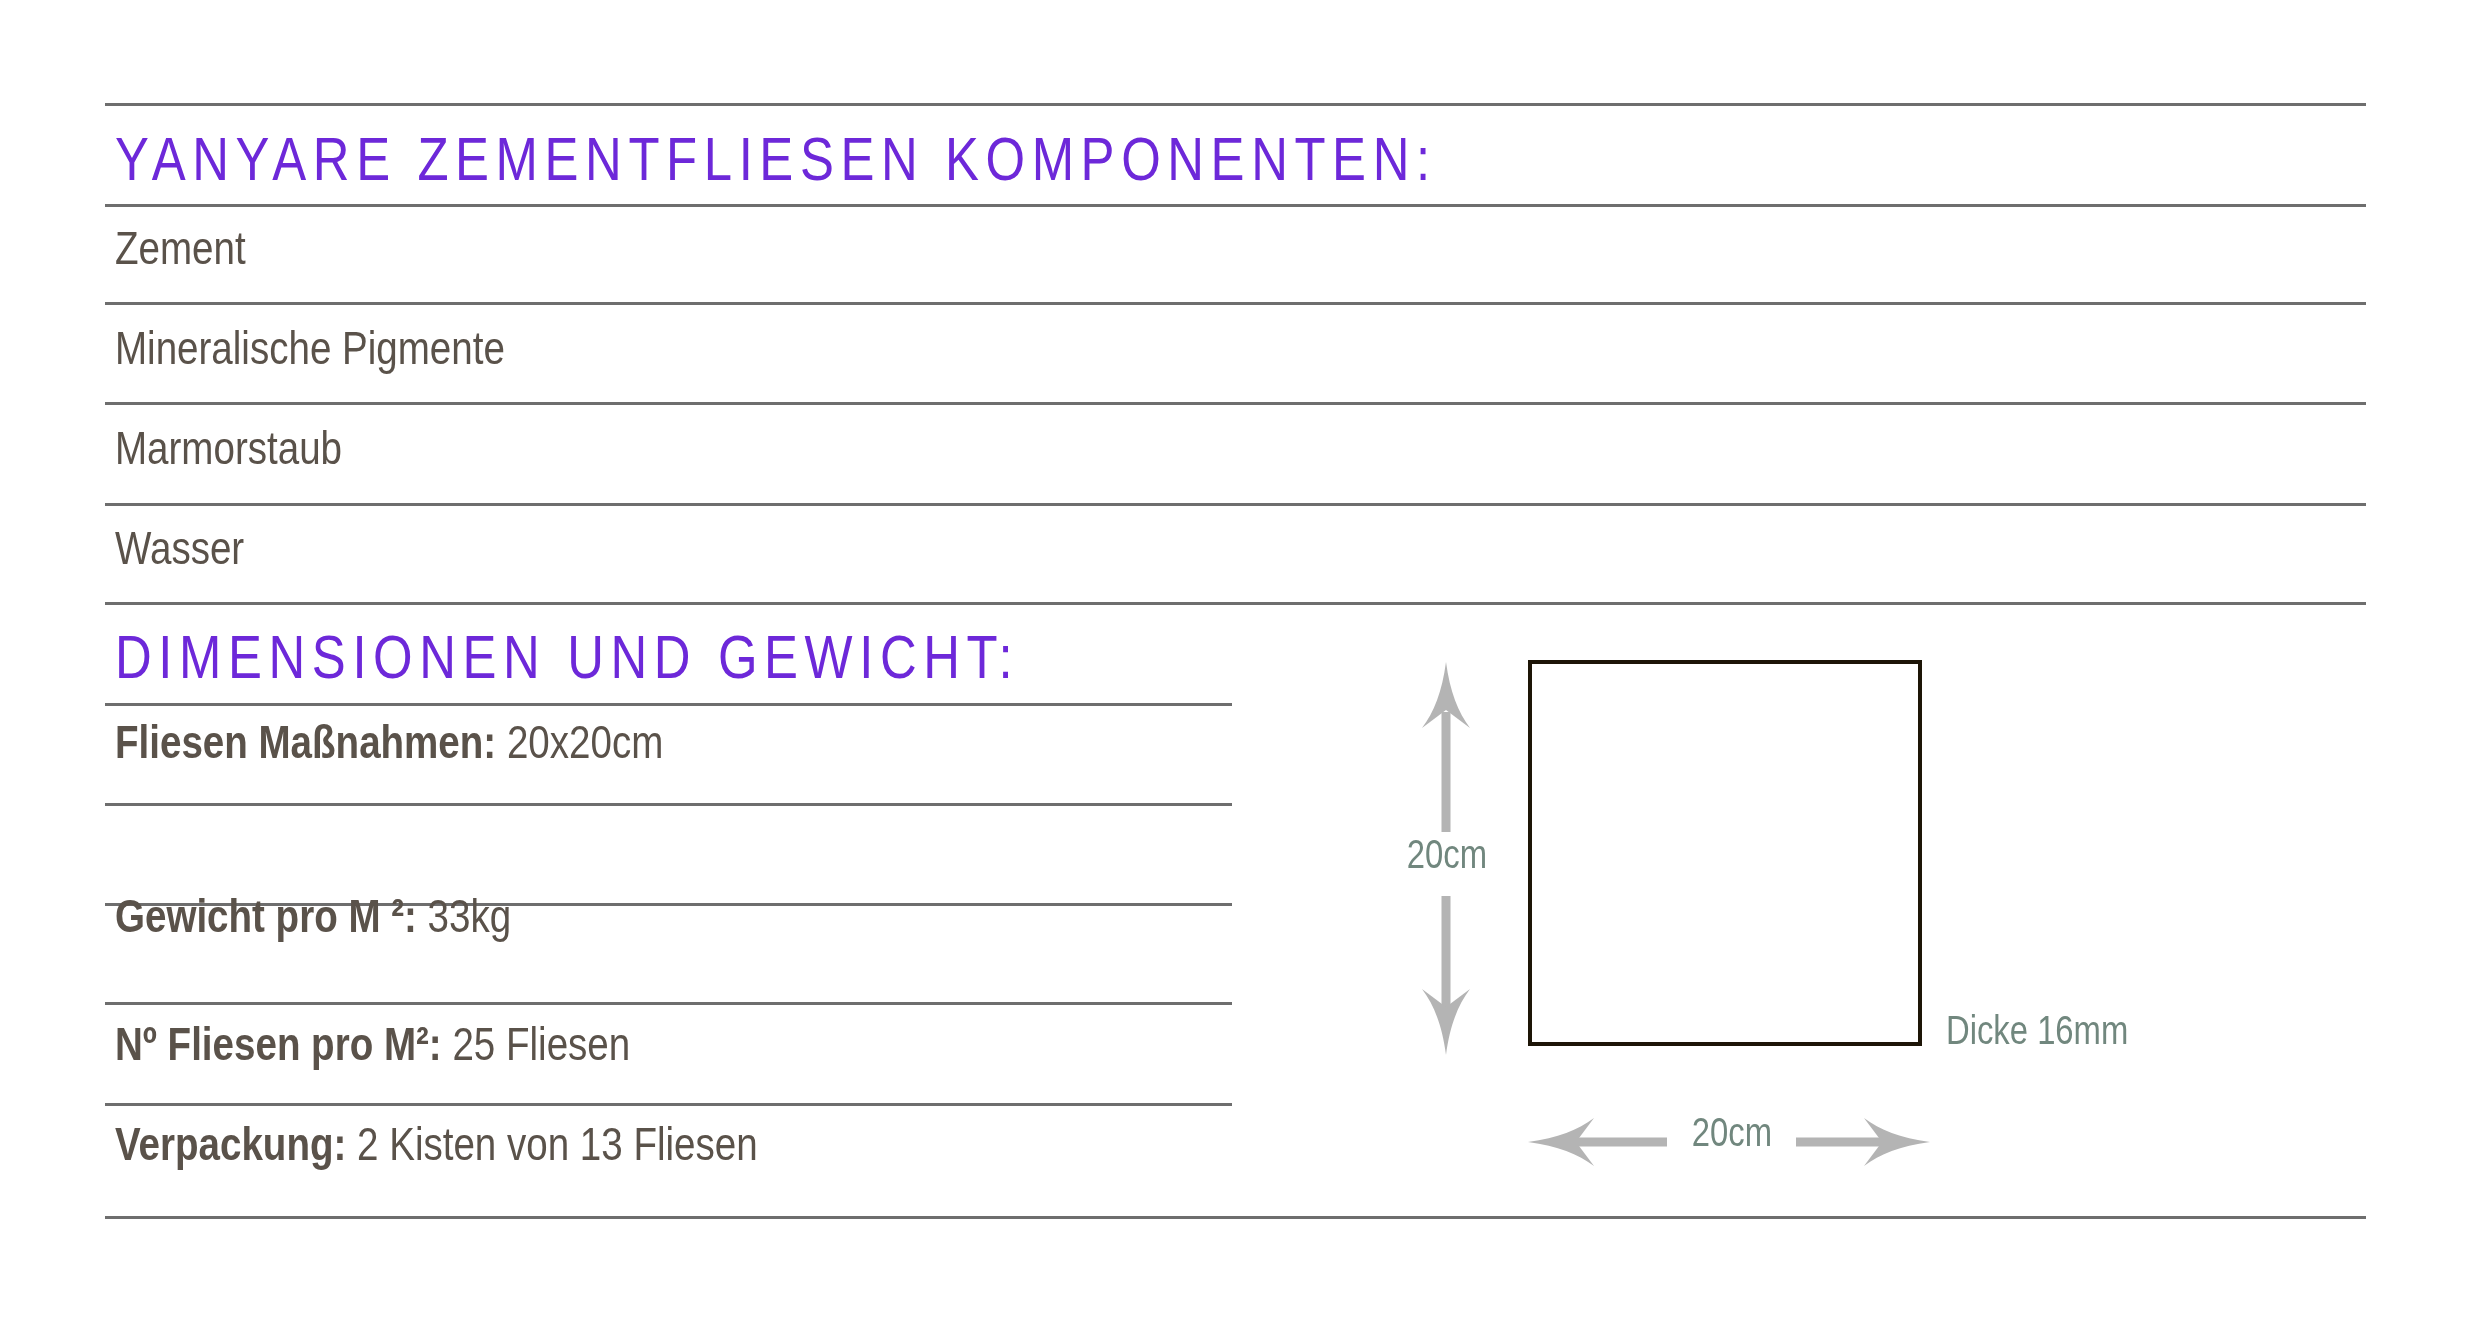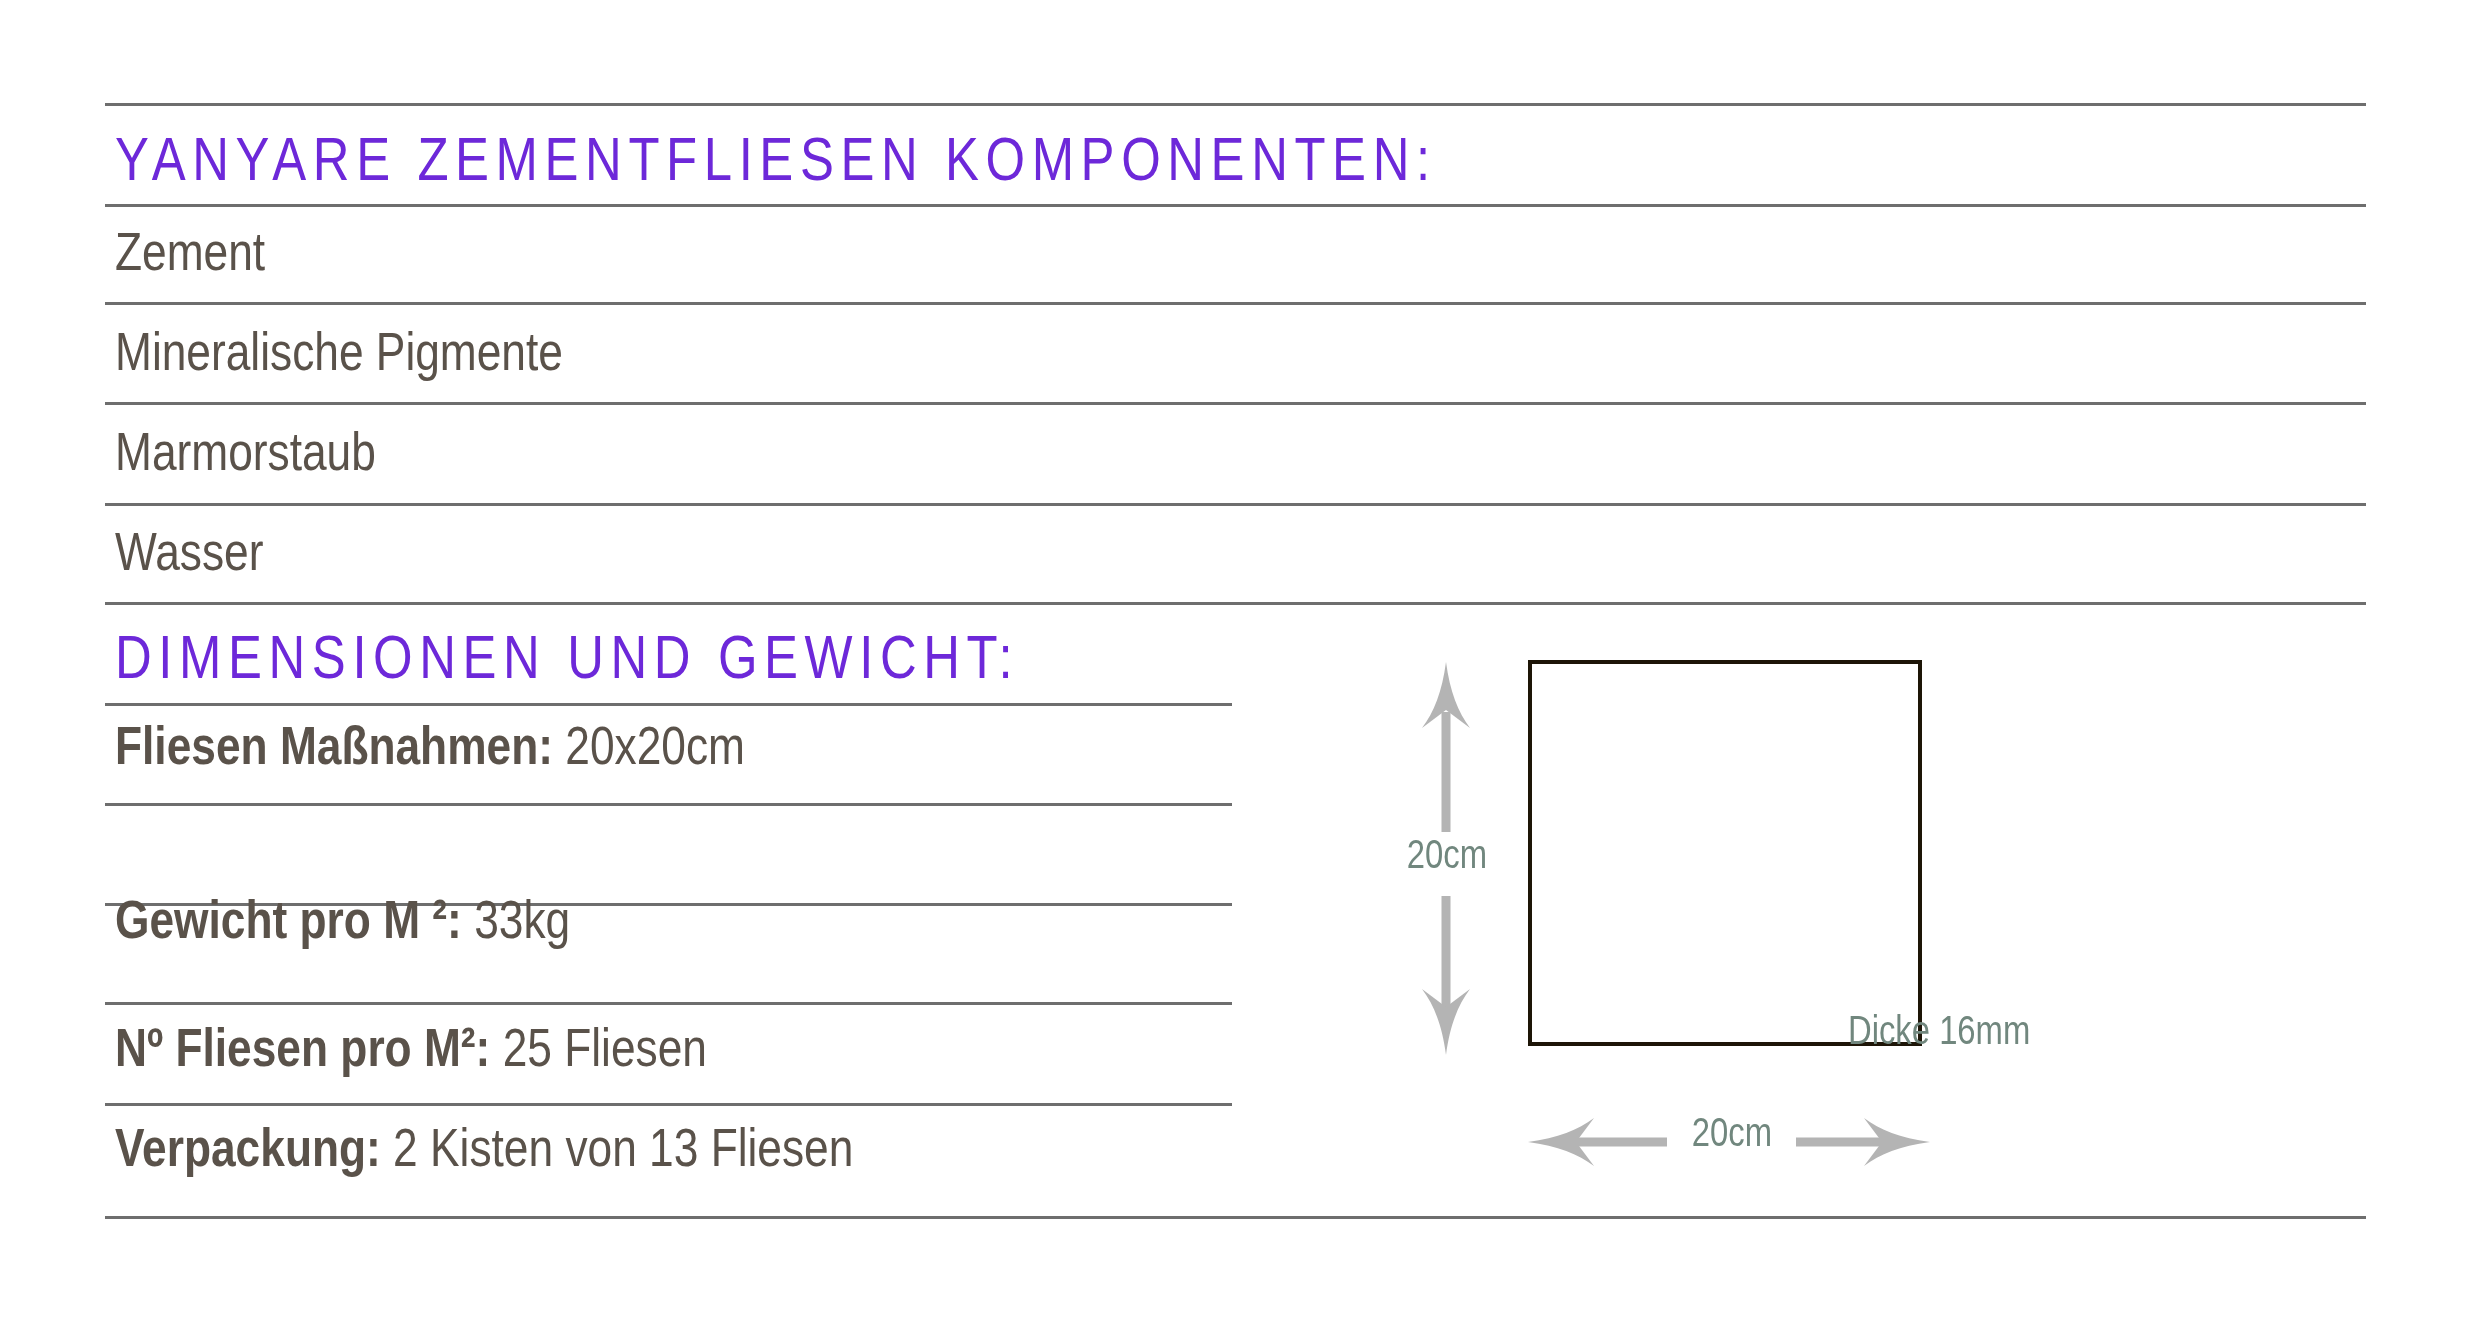--- a/index.html
+++ b/index.html
@@ -8,21 +8,21 @@
     width:2480px;height:1320px;
     background:#ffffff;
     overflow:hidden;
     font-family:"Liberation Sans","DejaVu Sans",sans-serif;
   }
   .rule{position:absolute;left:105px;height:3px;background:#6e6e6e;}
   .rule.full{width:2261px;}
   .rule.short{width:1127px;}
   .row{position:absolute;left:115px;white-space:nowrap;line-height:1;}
   .h{font-size:62px;letter-spacing:0.13em;color:#6d28d9;font-weight:400;}
-  .b{font-size:54px;color:#5a524a;text-align:right;}
+  .b{font-size:47px;color:#5a524a;text-align:right;}
   .lbl{font-weight:700;}
   .cond{display:inline-block;transform:scaleX(0.82);transform-origin:0 55%;white-space:nowrap;}
   .cond.ctr{transform-origin:50% 55%;}
   .dim{position:absolute;font-size:40px;color:#71877e;line-height:1;white-space:nowrap;}
   .dim.ctr{text-align:center;}
   .tile{
     position:absolute;left:1528px;top:660px;width:394px;height:386px;
     border:4px solid #1d1507;box-sizing:border-box;background:#ffffff;
   }
   .arrows{position:absolute;left:1380px;top:640px;width:1000px;height:560px;}
@@ -92,17 +92,17 @@
     <line x1="416" y1="502" x2="506" y2="502" stroke="#b4b4b4" stroke-width="9"></line>
     <path d="M550,502 C520,498 500,490 484,478 L502,502 L484,526 C500,514 520,506 550,502 Z" fill="#b4b4b4"></path>
   </svg>
 
   <div class="dim ctr" style="left:1384px;top:834px;width:126px">
     <span class="cond ctr">20cm</span>
   </div>
   <div class="dim ctr" style="left:1666px;top:1112px;width:132px">
     <span class="cond ctr">20cm</span>
   </div>
-  <div class="dim" style="left:1848px;top:1010px">
+  <div class="dim" style="left:1946px;top:1010px">
     <span class="cond">Dicke 16mm</span>
   </div>
 
 </div>
 
 </body></html>

